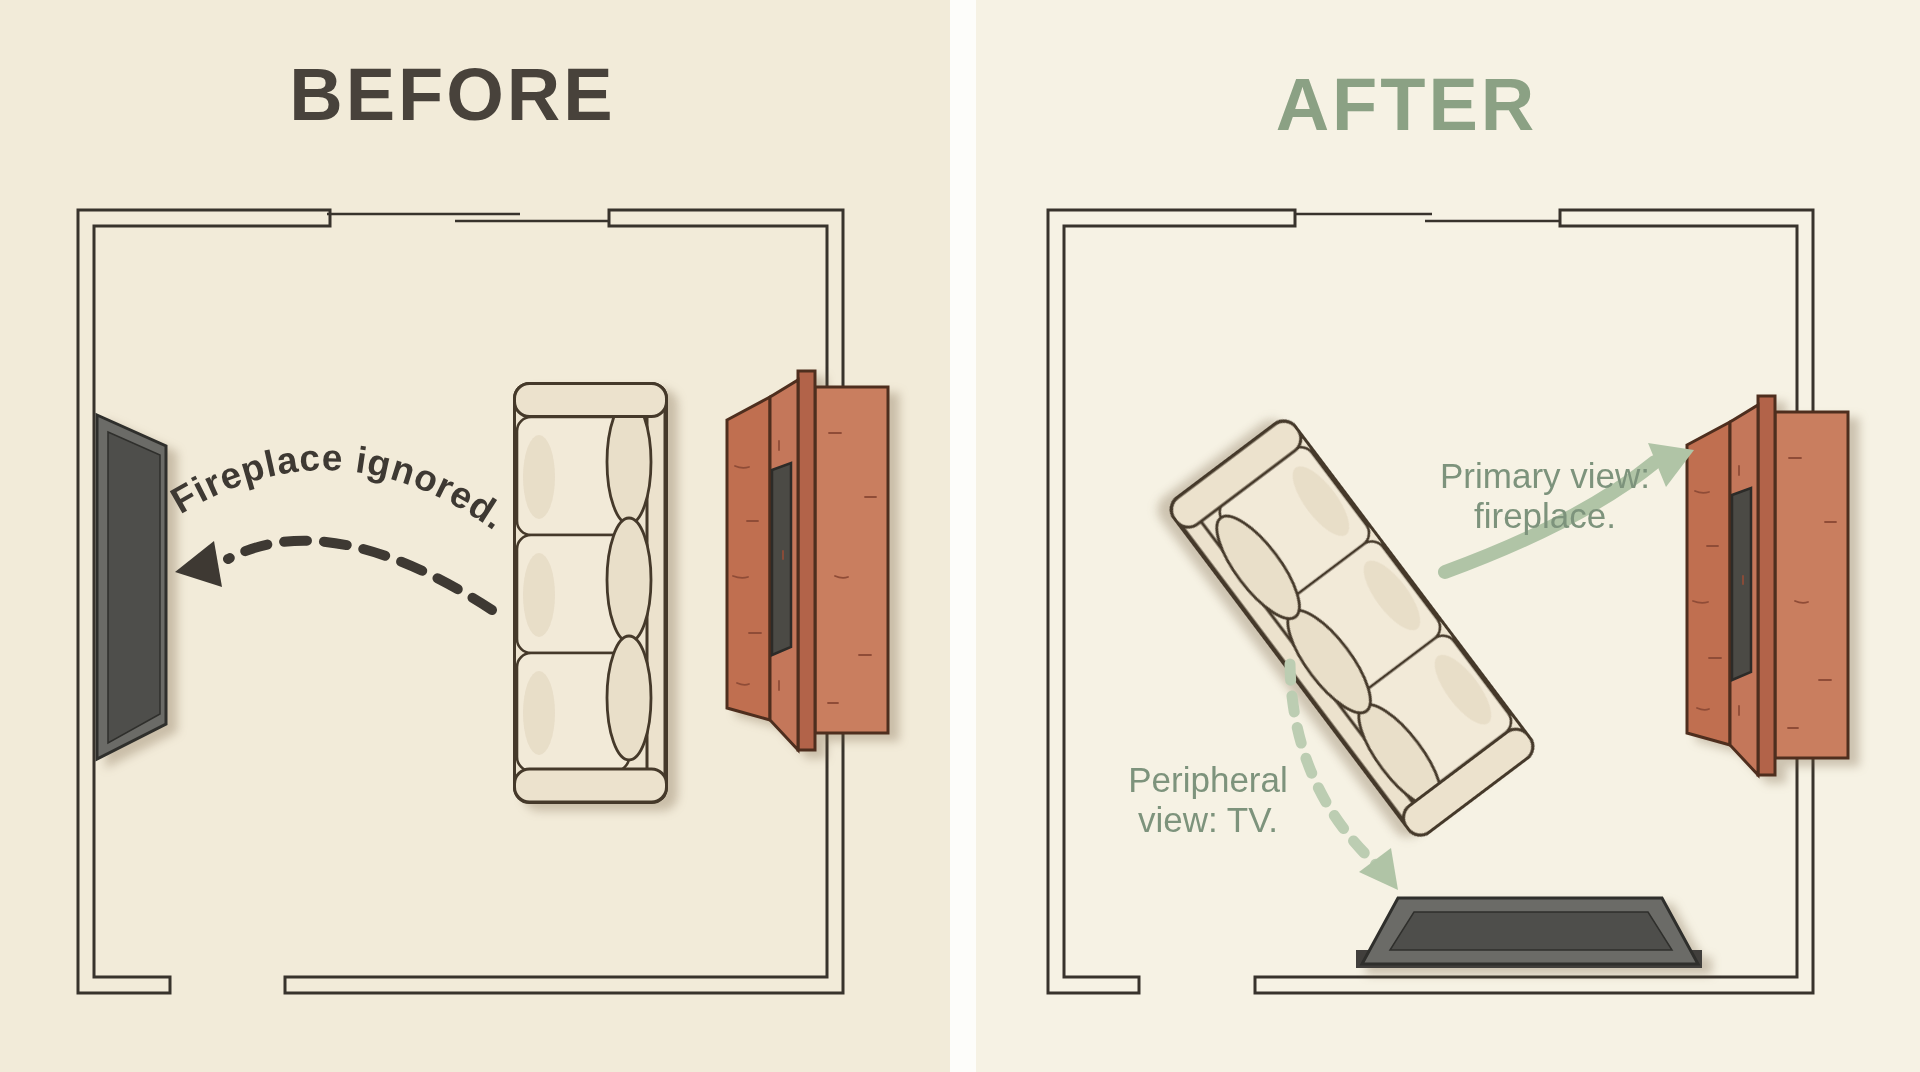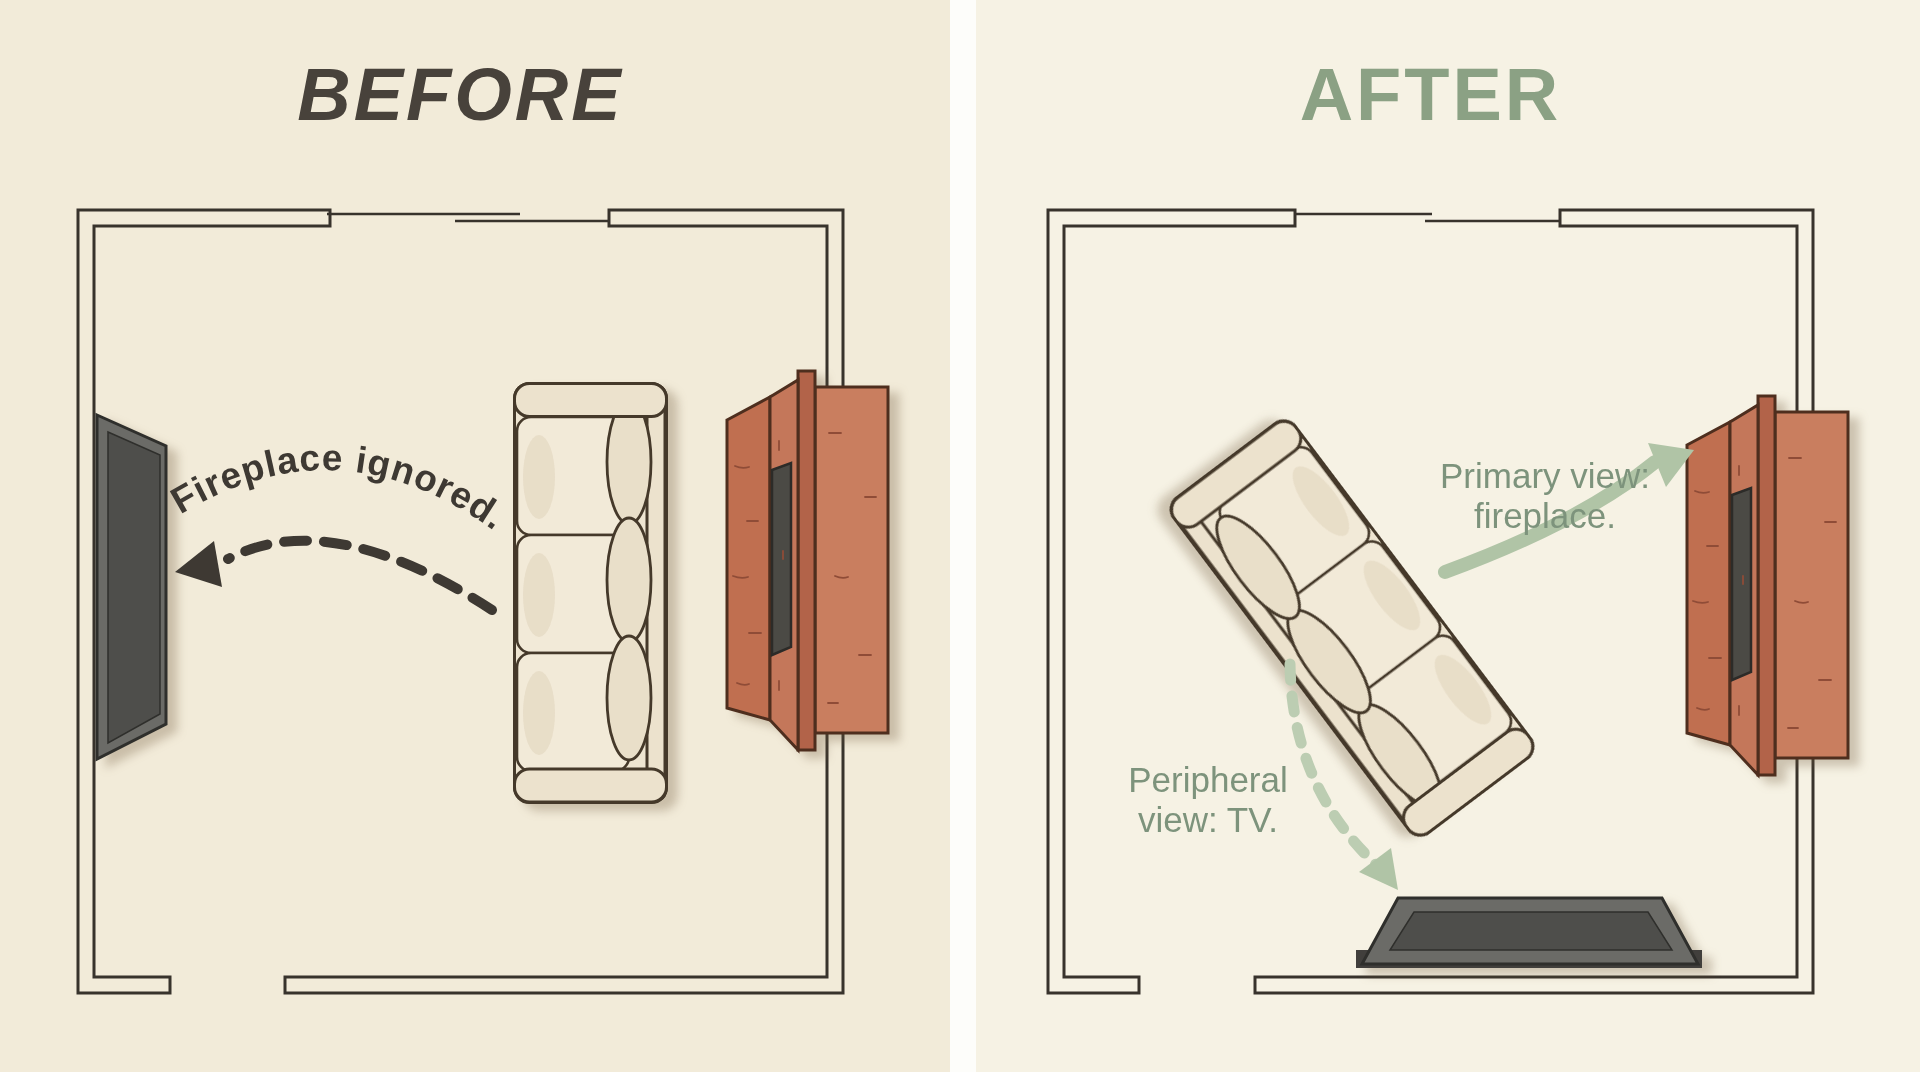--- a/index.html
+++ b/index.html
@@ -4,22 +4,22 @@
 <style>
   html,body{margin:0;padding:0;background:#d8d2c4;}
   .stage{position:relative;width:1920px;height:1072px;overflow:hidden;
          font-family:"Liberation Sans",sans-serif;}
   .panel{position:absolute;top:0;height:100%;}
   .panel.before{left:0;width:950px;background:var(--before-bg);}
   .divider{position:absolute;top:0;left:950px;width:26px;height:100%;background:var(--divider);}
   .panel.after{left:976px;width:944px;background:var(--after-bg);}
   .title{position:absolute;top:50px;height:90px;line-height:90px;text-align:center;
          font-size:74px;font-weight:bold;letter-spacing:3px;margin:0;}
-  .title.before-title{left:78px;width:765px;color:var(--before-title);font-style:italic;}
-  .title.after-title{left:1048px;width:765px;color:var(--after-title);}
+  .title.before-title{left:70px;width:765px;color:var(--before-title);}
+  .title.after-title{left:1024px;width:765px;color:var(--after-title);margin-top:10px;}
   svg.scene{position:absolute;left:0;top:0;}
 
   .wall{fill:none;stroke:var(--wall-line);stroke-width:3px;}
   .door-line{fill:none;stroke:var(--wall-line);stroke-width:2.6px;}
 
   .furniture{filter:drop-shadow(10px 7px 5px rgba(110,85,55,.30));}
   .sofa-body{fill:var(--sofa);stroke:#45392a;stroke-width:3px;}
   .sofa-rail{fill:#ece2cd;stroke:#45392a;stroke-width:3px;}
   .sofa-seat{fill:#f2ead8;stroke:#45392a;stroke-width:2.6px;}
   .sofa-shade{fill:#e0d4bc;opacity:.55;}

